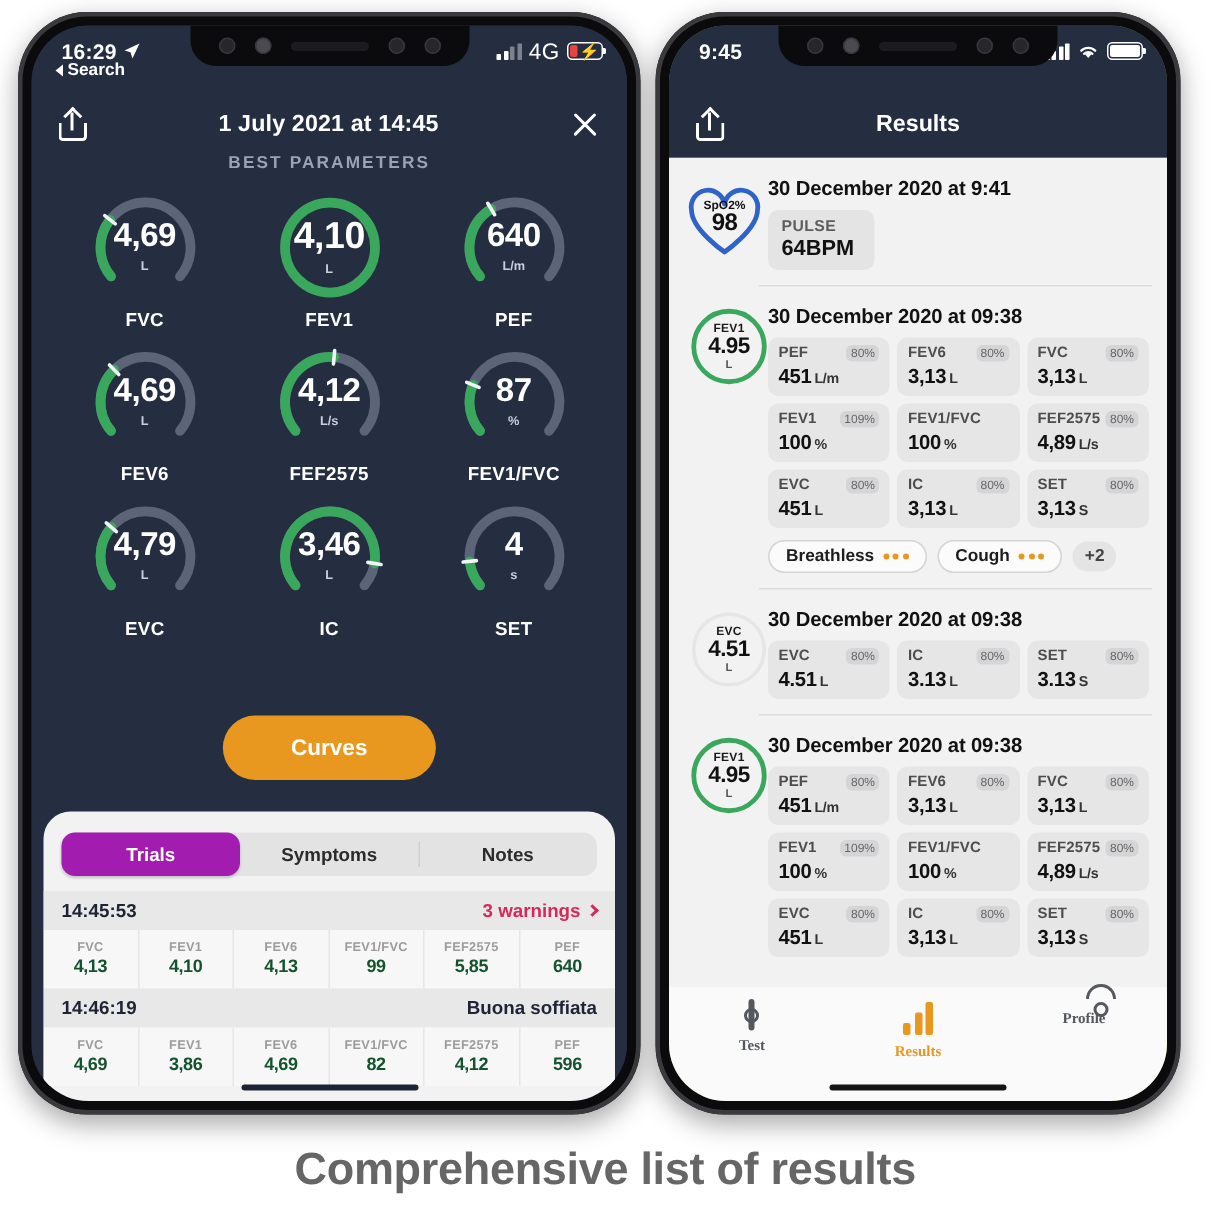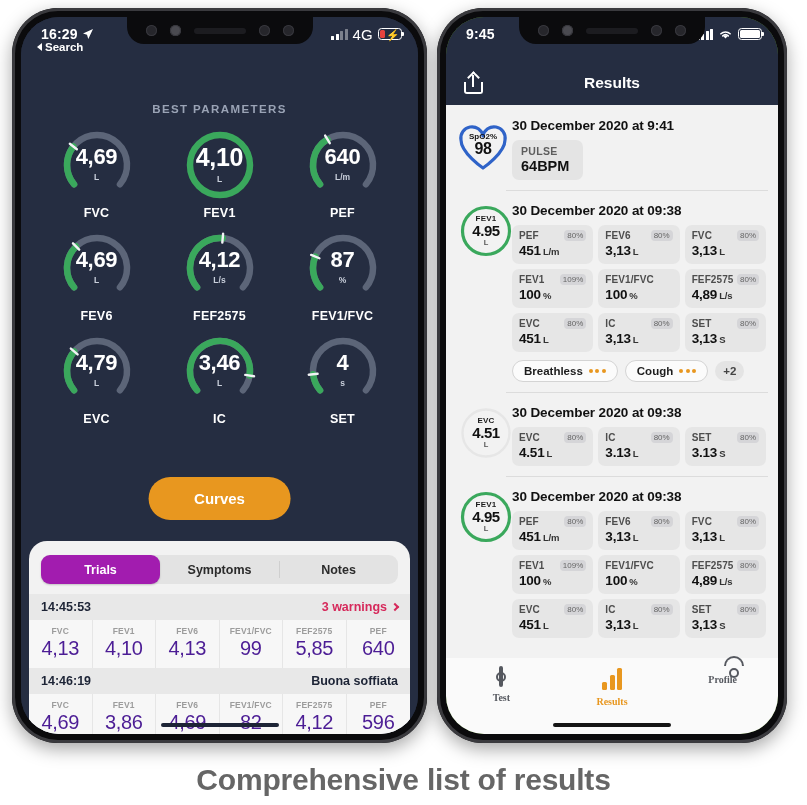--- a/index.html
+++ b/index.html
@@ -147,21 +147,21 @@
   }
   .trial-head .warn { color:#d6295b; display:flex; align-items:center; gap:5px; }
   .chev { width:6px;height:6px;border-right:2px solid #d6295b;border-top:2px solid #d6295b;transform:rotate(45deg); }
   .trial-head .good { color:#1d2436; }
   .trial-row { display:grid; grid-template-columns:repeat(6,1fr); background:#f7f7f7; }
   .trial-cell {
     padding:6px 2px 8px; text-align:center; border-right:1px solid #e6e6e6;
   }
   .trial-cell:last-child { border-right:none; }
   .tc-k { font-size:8.5px; color:#9c9c9c; font-weight:bold; letter-spacing:.2px; }
-  .tc-v { font-size:20px; color:#4c1d95; font-weight:normal; margin-top:1px; letter-spacing:-.3px; }
+  .tc-v { font-size:12px; color:#14532d; font-weight:bold; margin-top:1px; letter-spacing:-.3px; }
 
   .home-bar {
     position:absolute; bottom:7px; left:50%; transform:translateX(-50%);
     width:118px; height:4.5px; border-radius:3px; background:#1d2436; z-index:30;
   }
   .home-bar.light { background:#141414; }
 
   
   .right .screen { background:#4d7c0f; }
   .r-topbar { position:absolute; top:0; left:0; right:0; height:88px; background:#252d41; z-index:18; }
@@ -271,20 +271,29 @@
                 <span class="bolt">⚡</span>
             </span>
           </span>
         </div>
 
         <div class="back-search">
           <span class="back-tri"></span>
           <span>Search</span>
         </div>
 
+        <div class="l-nav">
+          <span class="share-ico">
+            <span class="tray"></span>
+              <span class="stem"></span>
+              <span class="head"></span>
+          </span>
+          <span class="title">1 July 2021 at 14:45</span>
+          <span class="close-x"></span>
+        </div>
 
         <div class="best-label">BEST PARAMETERS</div>
 
         <div class="gauge-grid" id="gaugeGrid">
             <div class="gauge-cell">
               <div class="gauge">
                 <svg width="76" height="76" viewBox="0 0 76 76">
                   <path d="M 15.02 57.28 A 30 30 0 1 1 60.98 57.28" fill="none" stroke="#5c6578" stroke-width="6.5" stroke-linecap="round"></path>
                   <path d="M 15.02 57.28 A 30 30 0 0 1 14.36 19.53" fill="none" stroke="#3aa85c" stroke-width="6.5" stroke-linecap="round"></path>
                   <line x1="17.87" y1="22.27" x2="10.85" y2="16.79" stroke="#f2f3f5" stroke-width="2.4" stroke-linecap="round"></line>

